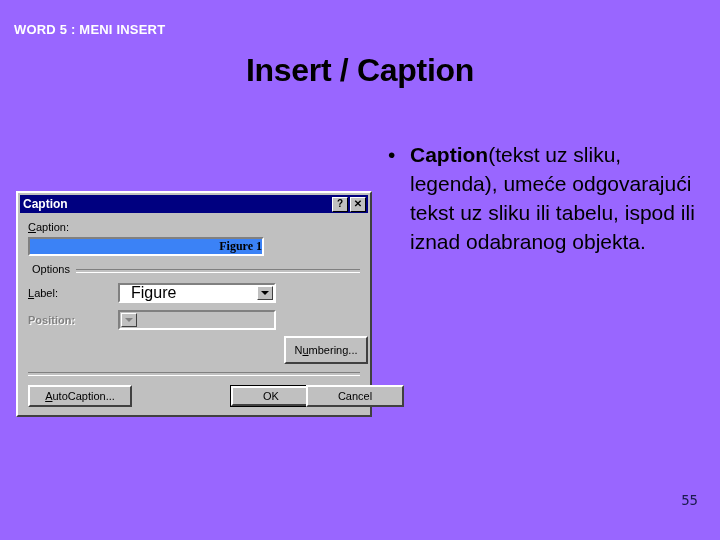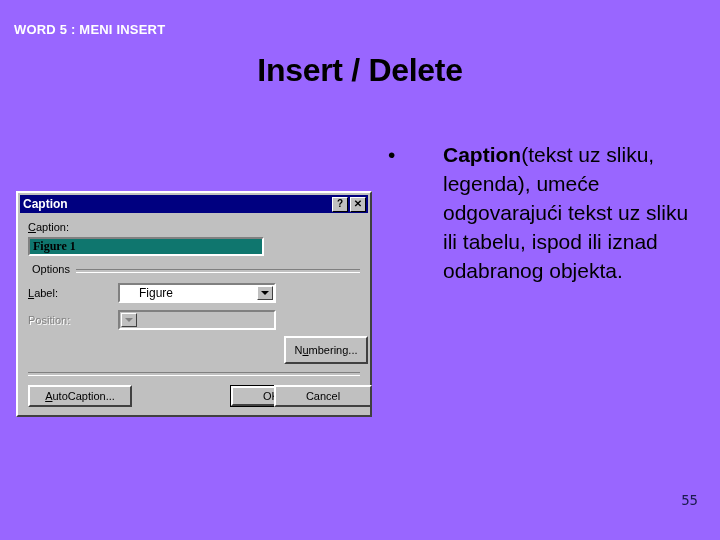--- a/index.html
+++ b/index.html
@@ -57,21 +57,20 @@
   }
   .bullet-mark {
     flex: 0 0 auto;
     width: 22px;
     font-size: 21px;
     line-height: 29px;
     text-align: left;
   }
   .bullet-body {
     flex: 1 1 auto;
-    margin-left: 33px;
   }
   .bullet-body b {
     font-weight: bold;
   }
 
   
   #page-number {
     position: absolute;
     right: 22px;
     top: 492px;
@@ -148,32 +147,34 @@
 
   .lbl {
     position: absolute;
     font-size: 11px;
     color: #000000;
     white-space: nowrap;
   }
   .lbl.disabled {
     color: #808080;
     text-shadow: 1px 1px 0 #ffffff;
+    font-weight: bold;
   }
   .lbl u { text-decoration: underline; }
 
   
   .sunken {
     position: absolute;
-    background: #0f766e;
+    background: #3b82f6;
     border-top: 2px solid #808080;
     border-left: 2px solid #808080;
     border-right: 2px solid #ffffff;
     border-bottom: 2px solid #ffffff;
     box-sizing: border-box;
+    justify-content: flex-end;
   }
   #caption-input {
     left: 8px;
     top: 22px;
     width: 236px;
     height: 19px;
     display: flex;
     align-items: center;
     padding-left: 3px;
   }
@@ -210,22 +211,22 @@
     box-sizing: border-box;
     display: flex;
     align-items: stretch;
   }
   .combo.enabled { background: #ffffff; }
   .combo.disabled { background: #c0c0c0; }
   .combo-text {
     flex: 1 1 auto;
     display: flex;
     align-items: center;
-    padding-left: 19px;
-    font-size: 12px;
+    padding-left: 11px;
+    font-size: 16px;
     color: #000000;
     white-space: nowrap;
   }
   .combo.disabled .combo-text {
     color: #808080;
     text-shadow: 1px 1px 0 #ffffff;
   }
   .combo-arrow {
     flex: 0 0 auto;
     width: 16px;
@@ -298,32 +299,32 @@
     left: 8px;
     right: 8px;
     top: 157px;
     height: 2px;
     border-top: 1px solid #808080;
     border-bottom: 1px solid #ffffff;
   }
 
   #autocaption-btn { left: 8px;   top: 170px; width: 104px; height: 22px; text-align: center; }
   #ok-btn          { left: 178px; top: 170px; width: 82px;  height: 22px; margin-left: 32px; }
-  #cancel-btn      { left: 254px; top: 170px; width: 98px;  height: 22px; }
+  #cancel-btn      { left: 286px; top: 170px; width: 98px;  height: 22px; }
 
   #caption-field-label { left: 8px;  top: 6px; }
   #label-field-label   { left: 8px;  top: 72px; }
   #position-field-label{ left: 8px;  top: 99px; }
 </style>
 </head>
 <body>
 
 <div id="slide-header">WORD 5 : MENI INSERT</div>
 
-<div id="slide-title">Insert / Delete</div>
+<div id="slide-title">Insert / Caption</div>
 
 <div id="body-text">
   <div class="bullet-row">
     <span class="bullet-mark">•</span>
     <span class="bullet-body"><b>Caption</b><span>(tekst uz sliku, legenda), umeće odgovarajući tekst uz sliku ili tabelu, ispod ili iznad odabranog objekta.</span></span>
   </div>
 </div>
 
 <div id="page-number">55</div>
 

